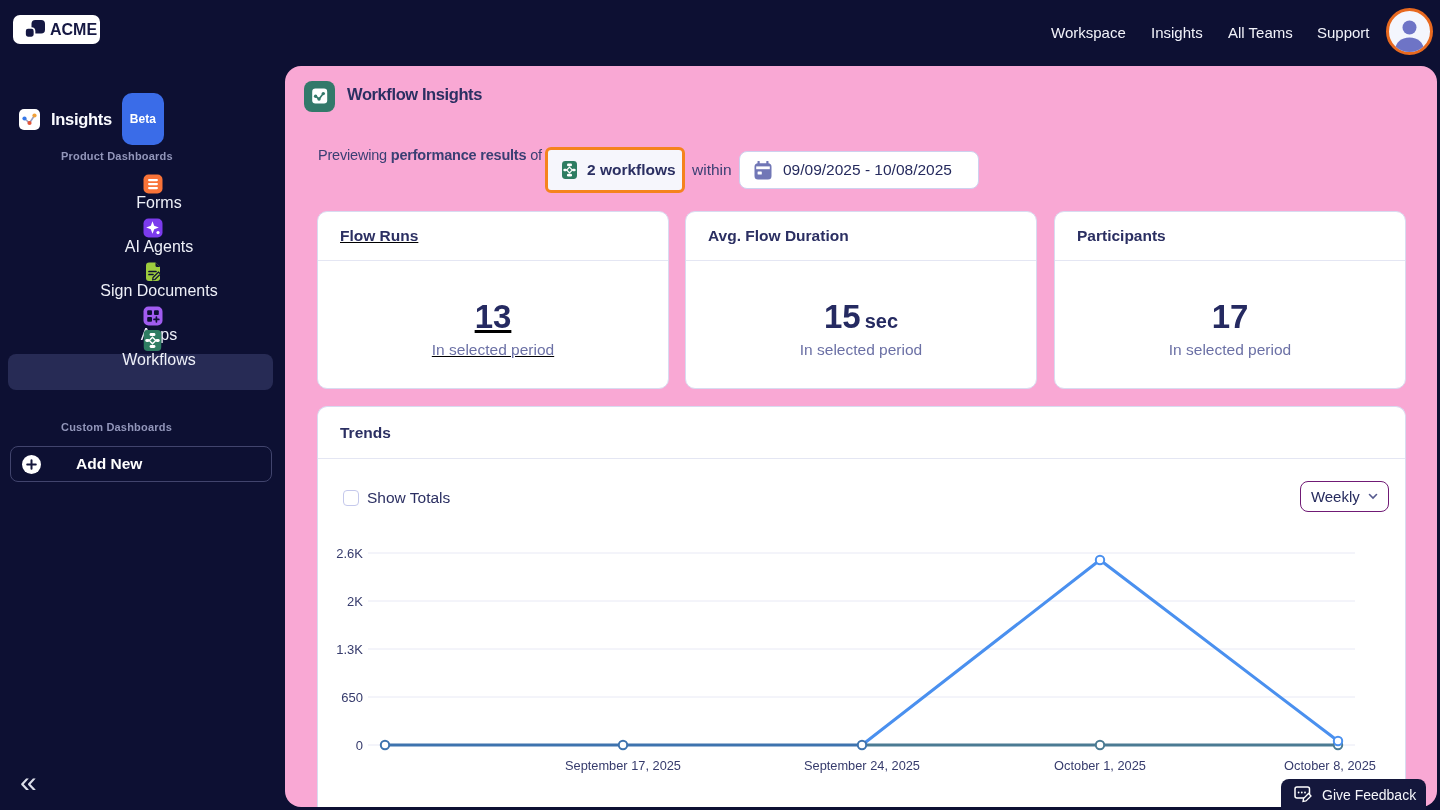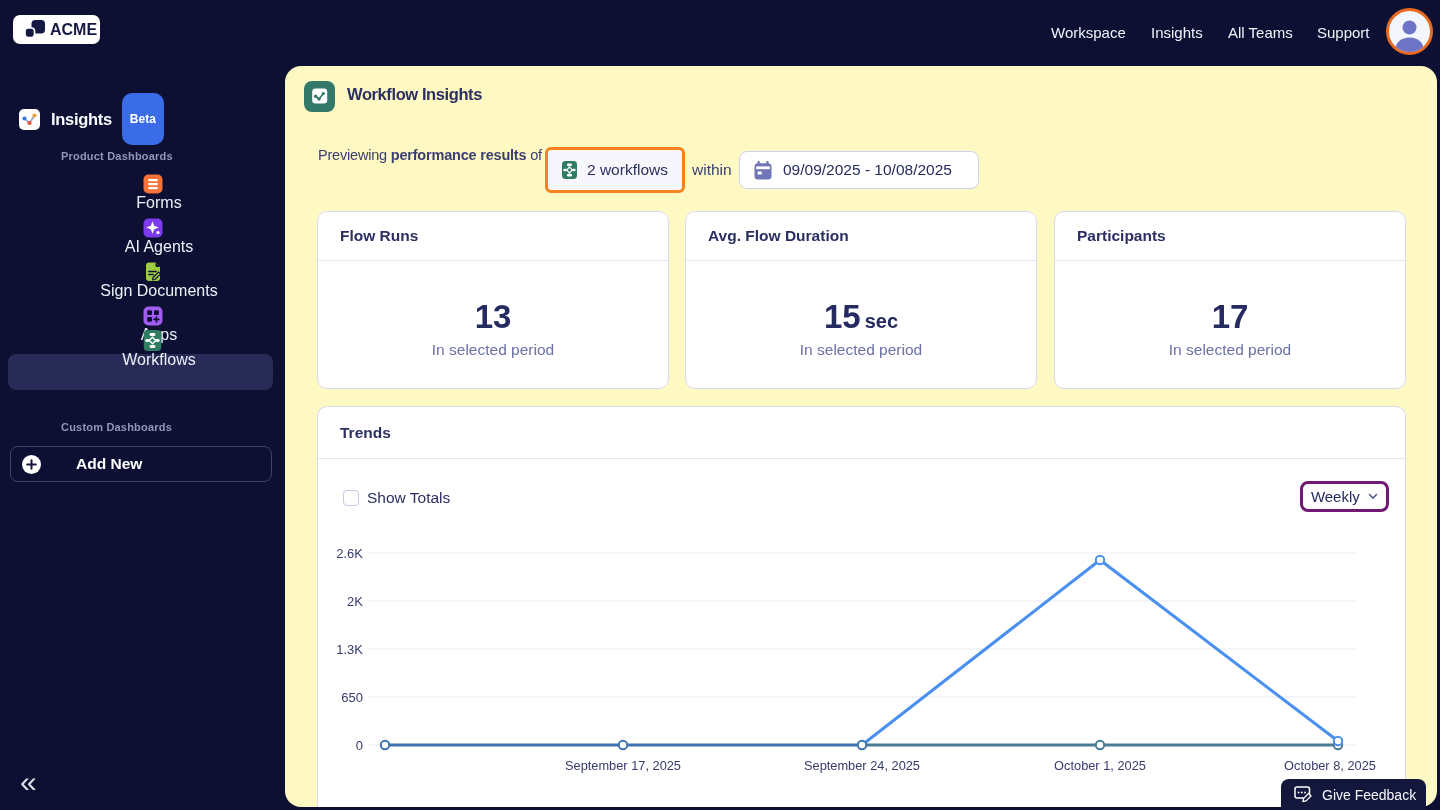--- a/index.html
+++ b/index.html
@@ -20,42 +20,42 @@
   .sb-label { left:17px; color:#9296ba; font-size:11px; font-weight:700; letter-spacing:.2px;margin-left:44px; }
   .sb-item { left:0; width:285px; height:44px; display:flex; align-items:center; padding-left:20px;flex-direction:column; }
   .sb-item .txt { color:#eef0f8; font-size:16px; font-weight:400; margin-left:13px; }
   .sb-hl { left:8px; top:354px; width:265px; height:36px; background:#272b55; border-radius:8px; }
   .addnew { left:10px; top:446px; width:262px; height:36px; border:1px solid #41446d; border-radius:8px; display:flex; align-items:center; padding-left:11px;gap:23px; }
   .addnew .circ { width:19px; height:19px; border-radius:50%; background:#fff; display:flex; align-items:center; justify-content:center; }
   .addnew .txt { color:#fff; font-size:15.5px; font-weight:700; margin-left:12px; }
   .collapse { left:20px; top:765px; color:#dcdee9; font-size:30px; font-weight:400; }
 
   
-  .panel { left:285px; top:66px; width:1152px; height:741px; background:#fef9c3; border-radius:16px; overflow:hidden; }
+  .panel { left:285px; top:66px; width:1152px; height:741px; background:#f9a8d4; border-radius:16px; overflow:hidden; }
   .hdr-icon { left:19px; top:15px; width:31px; height:31px; background:#33796a; border-radius:8px; display:flex; align-items:center; justify-content:center; }
   .hdr-title { left:62px; top:19px; color:#2b2f62; font-size:16.5px; font-weight:700; letter-spacing:-0.4px; }
   .sub-row { left:33px; top:81px; height:46px; display:flex; align-items:flex-start; color:#3a3f73; font-size:14.5px; letter-spacing:-0.2px; }
   .wfbox { left:260px; top:81px; width:140px; height:46px; border:3px solid #f5831d; border-radius:6px; background:#f6f6fc; display:flex; align-items:center; padding-left:14px; }
-  .wfbox .txt { color:#2b2f62; font-size:15.5px; font-weight:400; margin-left:10px; }
+  .wfbox .txt { color:#2b2f62; font-size:15.5px; font-weight:700; margin-left:10px; }
   .within { left:407px; top:81px; height:46px; display:flex; align-items:center; color:#3a3f73; font-size:15.5px; }
   .datebox { left:454px; top:85px; width:240px; height:38px; background:#fff; border:1px solid #cdd1ee; border-radius:8px; display:flex; align-items:center; padding-left:14px; }
   .datebox .txt { color:#262b5e; font-size:15.5px; font-weight:400; margin-left:11px; }
 
   .card { background:#fff; border:1px solid #d8dbf0; border-radius:10px; }
   .card-h { height:49px; border-bottom:1px solid #e4e6f3; display:flex; align-items:center; padding-left:22px; color:#2b2f62; font-size:15.5px; font-weight:700; }
   .stat { top:145px; width:352px; height:178px; }
   .stat .num { margin-top:37px; text-align:center; color:#252a61; font-size:33px; font-weight:700; }
   .stat .num .unit { font-size:20px; }
   .stat .cap { margin-top:5px; text-align:center; color:#6b70a5; font-size:15.5px; }
 
   .trends { left:32px; top:340px; width:1089px; height:401px; border-bottom:none; border-bottom-left-radius:0; border-bottom-right-radius:0; }
   .showtotals { left:58px; top:423px; display:flex; align-items:center; }
   .showtotals .box { width:16px; height:16px; border:1.5px solid #c5c9ec; border-radius:4px; background:#fff; }
   .showtotals .txt { margin-left:8px; color:#2b2f62; font-size:15.5px; font-weight:400; }
-  .weekly { left:1015px; top:415px; width:89px; height:31px; background:#fff; border:3px solid #701a75; border-radius:8px; display:flex; align-items:center; justify-content:center; color:#262b5e; font-size:15px; }
+  .weekly { left:1015px; top:415px; width:89px; height:31px; background:#fff; border:1px solid #701a75; border-radius:8px; display:flex; align-items:center; justify-content:center; color:#262b5e; font-size:15px; }
 
   .feedback { left:1281px; top:779px; width:145px; height:31px; background:#14173c; border-radius:8px 8px 0 0; display:flex; align-items:center; padding-left:13px; color:#f5f6fa; font-size:14px; font-weight:400; }
 </style>
 </head>
 <body>
 
 <div class="abs logo-box">
   <svg width="26" height="26" viewBox="0 0 26 26">
     <rect x="10.5" y="3" width="13.5" height="13.5" rx="3.8" fill="#151843"></rect>
     <rect x="4" y="11" width="9.5" height="9.5" rx="3" fill="#151843" stroke="#fff" stroke-width="1.7"></rect>
@@ -178,21 +178,21 @@
   <div class="abs datebox">
     <svg width="18" height="19" viewBox="0 0 18 19">
       <path d="M4.6 0.8 v3 M13.4 0.8 v3" stroke="#7177b6" stroke-width="2.2" stroke-linecap="round"></path>
       <rect x="0.5" y="2.2" width="17" height="16.3" rx="3.5" fill="#7177b6"></rect>
       <rect x="2.2" y="5.4" width="13.6" height="2.8" fill="#fff"></rect>
       <rect x="3.6" y="10.4" width="4.2" height="3.1" rx="0.6" fill="#fff"></rect>
     </svg>
     <span class="txt">09/09/2025 - 10/08/2025</span>
   </div>
 
-  <div class="abs card stat" style="left:32px;">
+  <div class="abs card stat" style="left:32px;text-decoration:underline;">
     <div class="card-h">Flow Runs</div>
     <div class="num">13</div>
     <div class="cap">In selected period</div>
   </div>
   <div class="abs card stat" style="left:400px;">
     <div class="card-h">Avg. Flow Duration</div>
     <div class="num">15<span class="unit"> sec</span></div>
     <div class="cap">In selected period</div>
   </div>
   <div class="abs card stat" style="left:769px;">

